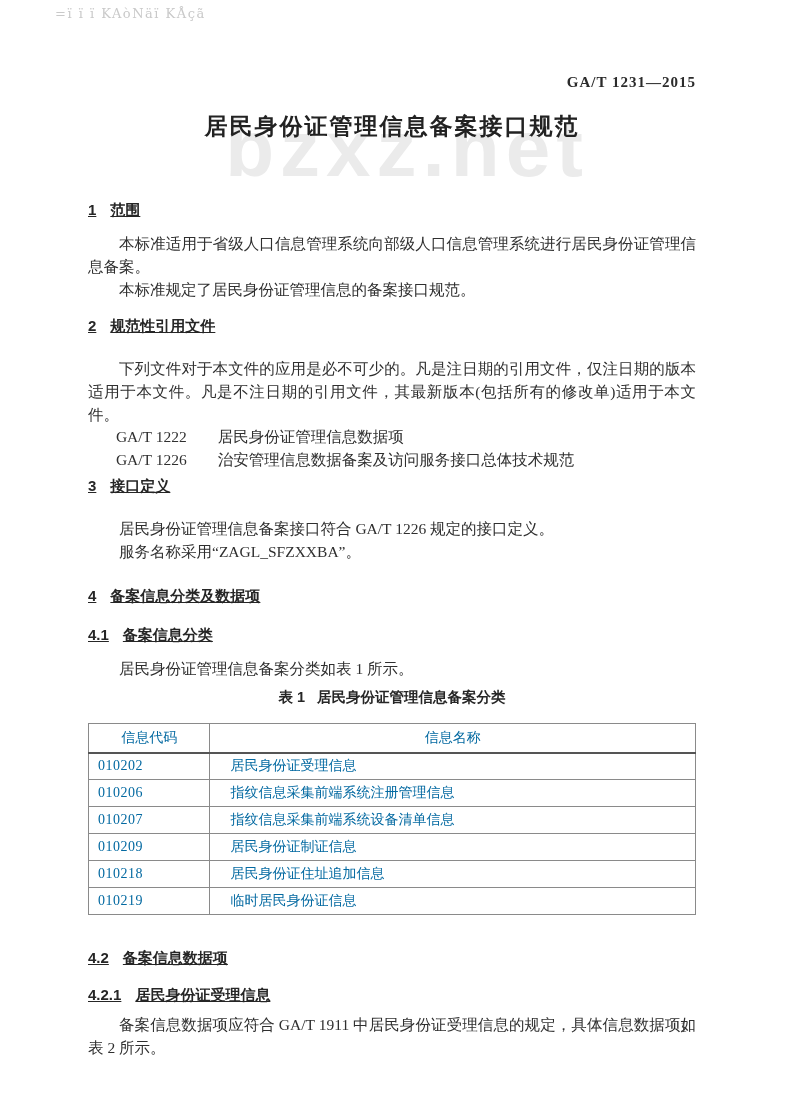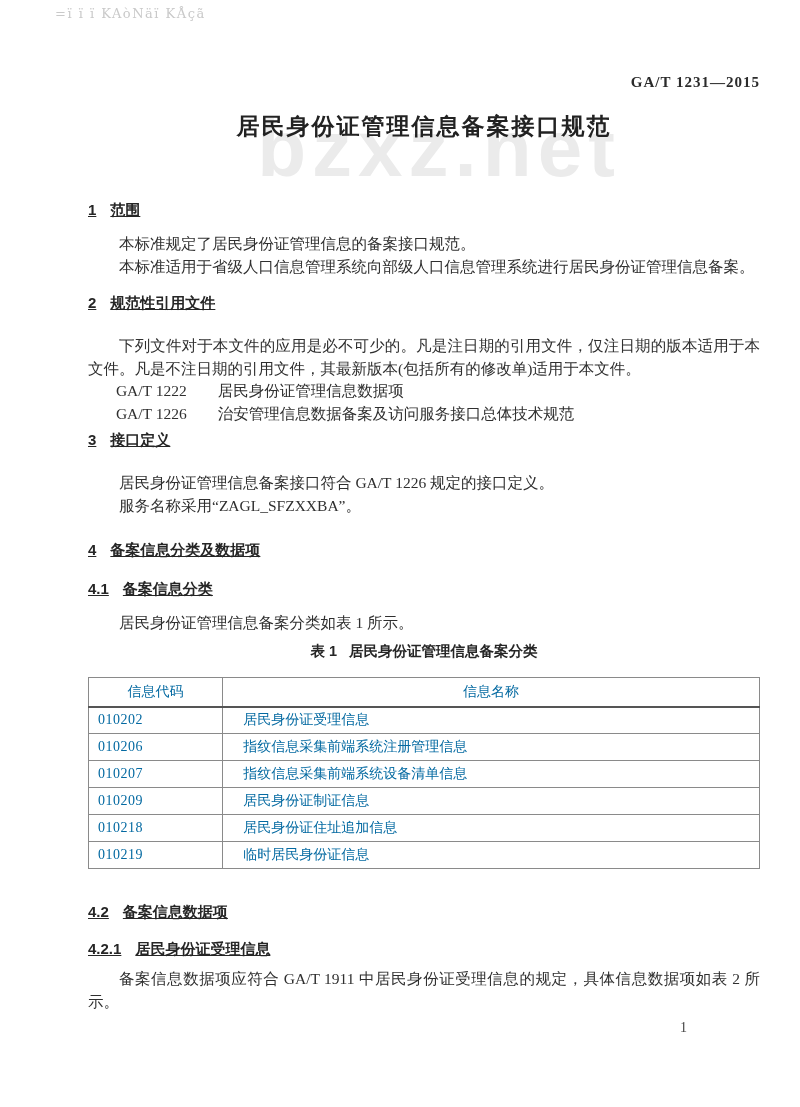--- a/index.html
+++ b/index.html
@@ -7,21 +7,21 @@
   body {
     width: 800px; height: 1107px;
     font-family: "Liberation Serif", "DejaVu Serif", serif;
     color: #2f2f2f;
     position: relative;
     overflow: hidden;
   }
   .page {
     position: relative;
     width: 800px; height: 868px;
-    padding: 8px 40px 0 88px;
+    padding: 8px 104px 0 88px;
   }
   .scan-artifact {
     position: absolute;
     left: 55px; top: 6px;
     font-size: 13px;
     color: #c9c9c9;
     letter-spacing: 1.5px;
     font-family: "DejaVu Serif", serif;
   }
   .header-code {
@@ -149,22 +149,22 @@
 
   <div class="title-wrap">
     <div class="big-watermark">bzxz.net</div>
     <h1 class="doc-title">居民身份证管理信息备案接口规范</h1>
   </div>
 
   <div class="sec-heading mt-sec1">
     <span class="sec-num">1</span><span>范围</span>
   </div>
   <div class="para-block">
+    <p class="body-para">本标准适用于省级人口信息管理系统向部级人口信息管理系统进行居民身份证管理信息备案。</p>
     <p class="body-para">本标准规定了居民身份证管理信息的备案接口规范。</p>
-    <p class="body-para">本标准适用于省级人口信息管理系统向部级人口信息管理系统进行居民身份证管理信息备案。</p>
   </div>
 
   <div class="sec-heading mt-sec2">
     <span class="sec-num">2</span><span>规范性引用文件</span>
   </div>
   <div class="para-block-lg">
     <p class="body-para">下列文件对于本文件的应用是必不可少的。凡是注日期的引用文件，仅注日期的版本适用于本文件。凡是不注日期的引用文件，其最新版本(包括所有的修改单)适用于本文件。</p>
     <div class="ref-line">
       <span>GA/T 1222</span><span class="ref-name">居民身份证管理信息数据项</span>
     </div>

